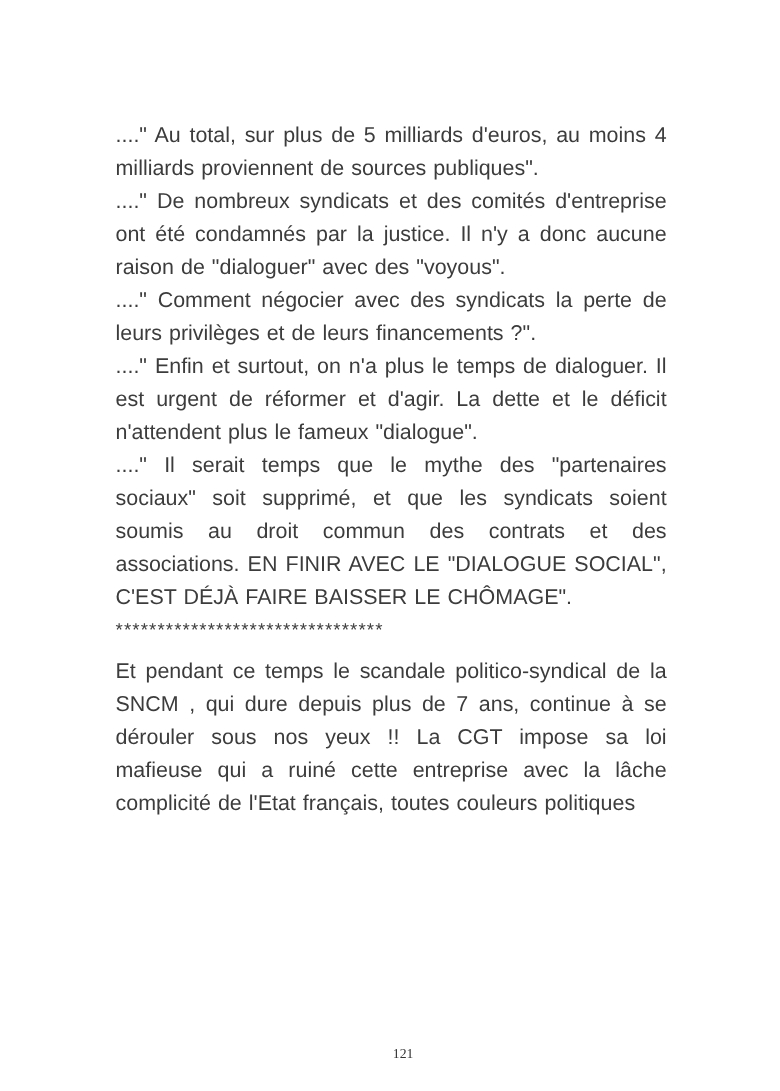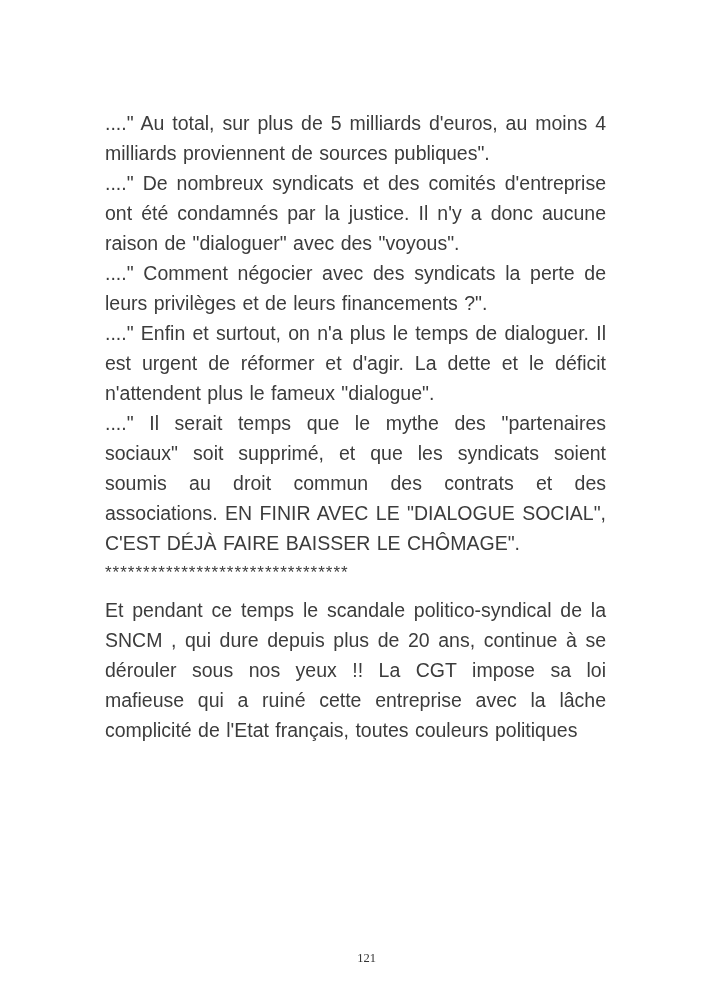--- a/index.html
+++ b/index.html
@@ -55,16 +55,16 @@
 </head>
 <body>
 
 <div class="text-block">
   <p>...." Au total, sur plus de 5 milliards d'euros, au moins 4 milliards proviennent de sources publiques".</p>
   <p>...." De nombreux syndicats et des comités d'entreprise ont été condamnés par la justice. Il n'y a donc aucune raison de "dialoguer" avec des "voyous".</p>
   <p>...." Comment négocier avec des syndicats la perte de leurs privilèges et de leurs financements ?".</p>
   <p>...." Enfin et surtout, on n'a plus le temps de dialoguer. Il est urgent de réformer et d'agir. La dette et le déficit n'attendent plus le fameux "dialogue".</p>
   <p>...." Il serait temps que le mythe des "partenaires sociaux" soit supprimé, et que les syndicats soient soumis au droit commun des contrats et des associations. EN FINIR AVEC LE "DIALOGUE SOCIAL", C'EST DÉJÀ FAIRE BAISSER LE CHÔMAGE".</p>
   <p class="separator">********************************</p>
-  <p class="para-last">Et pendant ce temps le scandale politico-syndical de la SNCM , qui dure depuis plus de 20 ans, continue à se dérouler sous nos yeux !! La CGT impose sa loi mafieuse qui a ruiné cette entreprise avec la lâche complicité de l'Etat français, toutes couleurs politiques</p>
+  <p class="para-last">Et pendant ce temps le scandale politico-syndical de la SNCM , qui dure depuis plus de 7 ans, continue à se dérouler sous nos yeux !! La CGT impose sa loi mafieuse qui a ruiné cette entreprise avec la lâche complicité de l'Etat français, toutes couleurs politiques</p>
 </div>
 
 <div class="page-number">121</div>
 
 </body></html>

